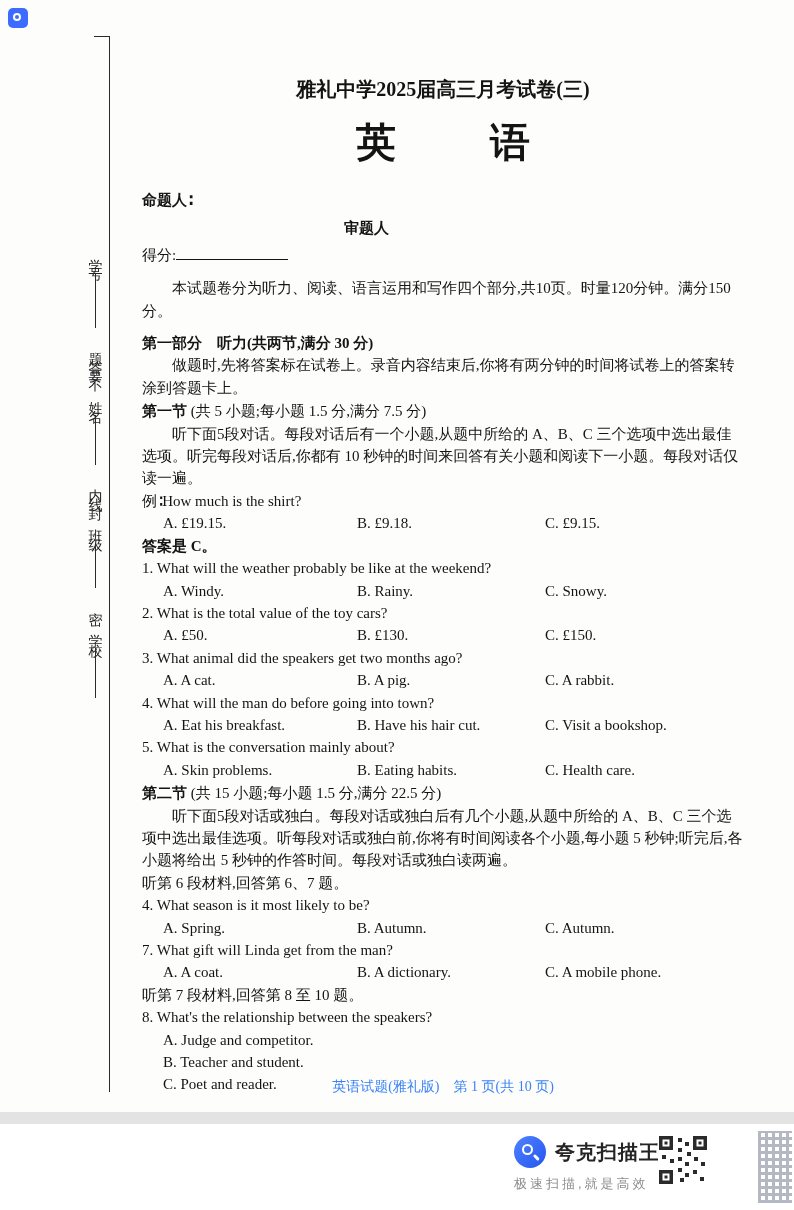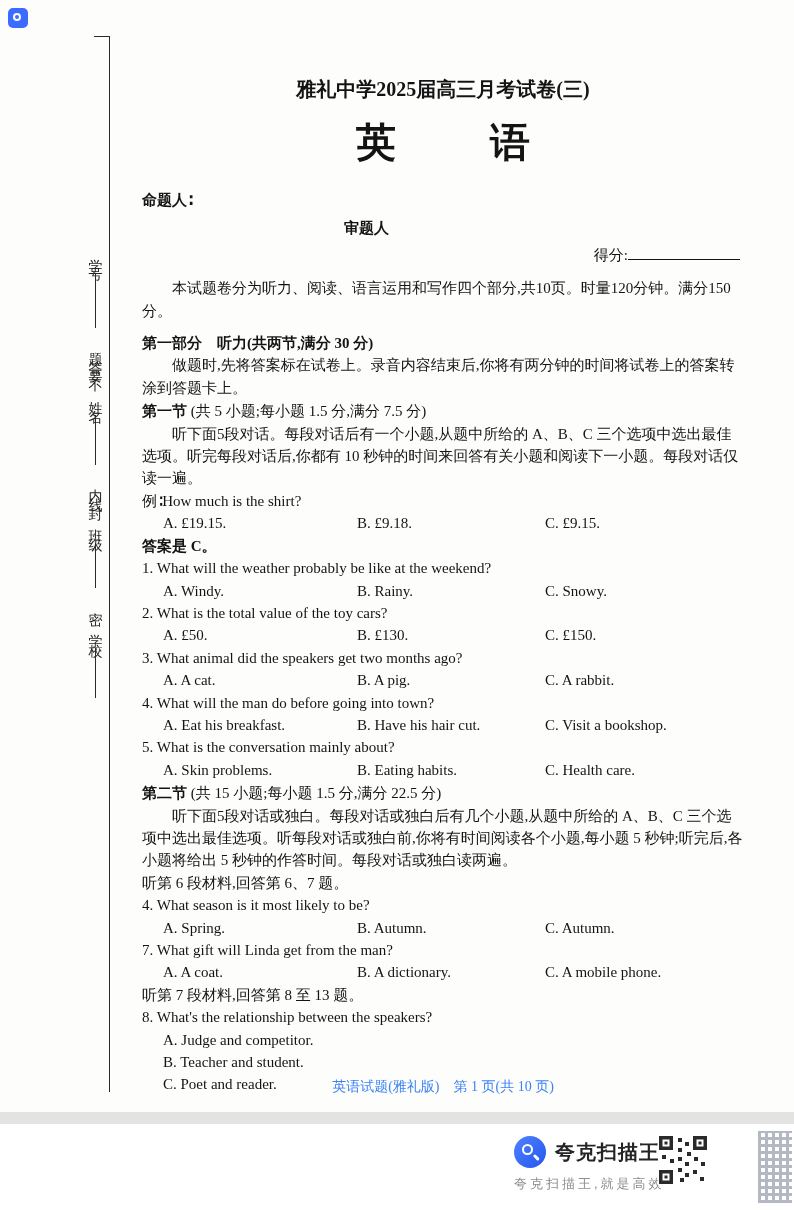--- a/index.html
+++ b/index.html
@@ -41,21 +41,21 @@
     position:absolute; left:142px; top:47px; width:602px;
     font-size:15px; line-height:22.4px;margin-top:28px;
   }
   .title { font-size:20px; font-weight:bold; text-align:center; line-height:28px; }
   .subject {
     font-size:40px; font-weight:bold; text-align:center;
     margin:20px 0 26px; word-spacing:2.1em; line-height:40px;
   }
   .proposer { font-weight:bold; }
   .reviewer { font-weight:bold; margin-left:202px; margin-top:6px; }
-  .score-row { text-align:right; margin-top:4px; padding-right:4px; }
+  .score-row { text-align:left; margin-top:4px; padding-right:4px; }
   .score-line { display:inline-block; width:112px; height:15px; border-bottom:1px solid #141414; }
   p.indent { text-indent:2em; }
   .mt { margin-top:11px; }
   .bold { font-weight:bold; }
   .h-bold { font-weight:bold; margin-top:10px; }
   .sec-heading { margin-top:1px; }
   .opts { display:flex; padding-left:21px; }
   .optA { width:194px; }
   .optB { width:188px; }
   .optC { flex:1; }
@@ -209,42 +209,42 @@
       <span class="optC">C. Autumn.</span>
     </div>
 
     <div class="q-line">7. What gift will Linda get from the man?</div>
     <div class="opts">
       <span class="optA">A. A coat.</span>
       <span class="optB">B. A dictionary.</span>
       <span class="optC">C. A mobile phone.</span>
     </div>
 
-    <div class="q-line">听第 7 段材料,回答第 8 至 13 题。</div>
+    <div class="q-line">听第 7 段材料,回答第 8 至 10 题。</div>
 
     <div class="q-line">8. What's the relationship between the speakers?</div>
     <div class="opt-stack">
       <div>A. Judge and competitor.</div>
       <div>B. Teacher and student.</div>
       <div>C. Poet and reader.</div>
     </div>
   </div>
 
   <div class="page-footer">英语试题(雅礼版)　第 1 页(共 10 页)</div>
 </div>
 
 <div class="banner">
   <div class="brand">
     <div class="brand-row">
       <span class="logo-circle">
         <span class="glass"></span>
       </span>
       <span class="app-name">夸克扫描王</span>
     </div>
-    <div class="tagline">夸克扫描王,就是高效</div>
+    <div class="tagline">极速扫描,就是高效</div>
   </div>
   <svg class="qr" width="50" height="50" viewBox="0 0 50 50">
     <rect x="0" y="0" width="50" height="50" fill="#ffffff"></rect>
     <g fill="#2a2a2a">
       <rect x="1" y="1" width="14" height="14"></rect>
       <rect x="35" y="1" width="14" height="14"></rect>
       <rect x="1" y="35" width="14" height="14"></rect>
       <rect x="20" y="3" width="4" height="4"></rect>
       <rect x="27" y="7" width="4" height="4"></rect>
       <rect x="20" y="13" width="4" height="4"></rect>

